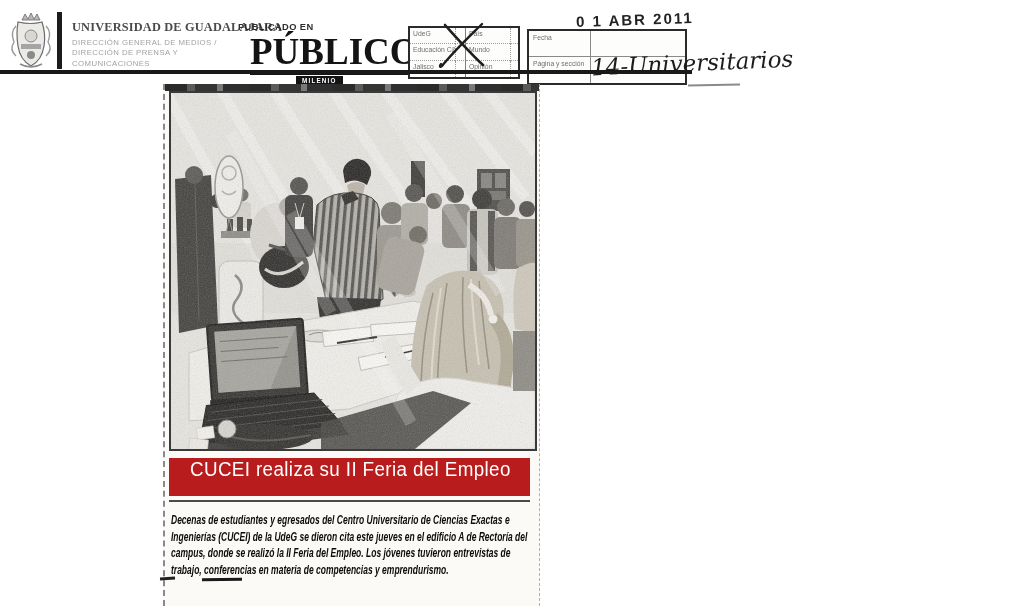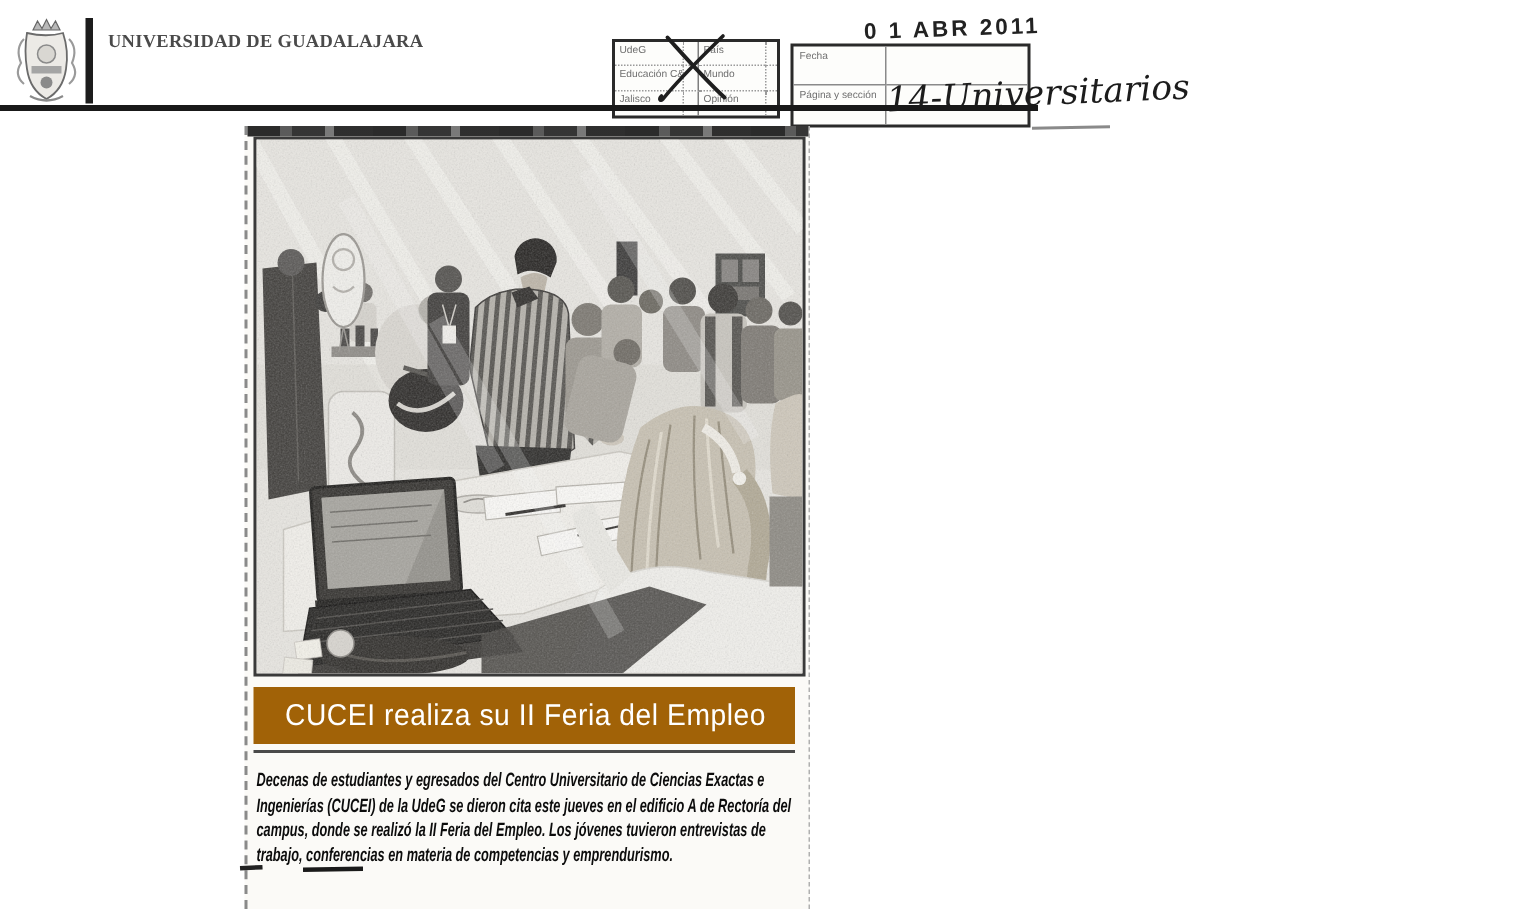--- a/index.html
+++ b/index.html
@@ -46,22 +46,22 @@
   .mast-rule{left:0;top:70px;width:692px;height:4px;background:#191919;}
 
   
   .clipping{left:163px;top:84px;width:377px;height:522px;background:#fbfaf7;
             border-left:2px dashed #8a8a8a;border-right:1px dashed #b0b0b0;box-sizing:border-box;}
   .torn-edge{left:0;top:0;width:100%;height:7px;opacity:.92;
      background:repeating-linear-gradient(90deg,#191919 0 22px,#4d4d4d 22px 30px,#242424 30px 52px,#6e6e6e 52px 58px,#1d1d1d 58px 84px);}
   .photo{left:4px;top:7px;width:368px;height:360px;border:2px solid #3a3a3a;box-sizing:border-box;
          background:#e8e6e1;overflow:hidden;}
   .photo svg{display:block;width:100%;height:100%;}
-  .headline-bar{left:4px;top:374px;width:361px;height:38px;background:#a16207;display:flex;
-                align-items:center;padding-left:21px;box-sizing:border-box;}
+  .headline-bar{left:4px;top:374px;width:361px;height:38px;background:#b91c1c;display:flex;
+                align-items:flex-start;padding-left:21px;box-sizing:border-box;}
   .headline{color:#ffffff;font-size:20px;letter-spacing:.4px;transform:scaleX(.94);
             transform-origin:0 50%;white-space:nowrap;}
   .headline-rule{left:4px;top:416px;width:361px;height:2px;background:#4a4a4a;}
   .bodytext{left:6px;top:428px;width:366px;height:86px;overflow:visible;font-style:italic;}
   .bodytext p{margin:0;width:552px;transform:scaleX(.664);transform-origin:0 0;
               font-size:12.8px;font-weight:700;line-height:16.6px;color:#0c0c0c;}
   .pen1{left:160px;top:577px;width:15px;height:2.5px;background:#222222;transform:rotate(-3deg);}
   .pen2{left:202px;top:578px;width:40px;height:3px;background:#1a1a1a;transform:rotate(-1deg);}
 </style>
 </head>
@@ -77,22 +77,32 @@
     <circle cx="23" cy="43" r="4" fill="#8a8a8a"></circle>
     <path d="M8,14 Q2,20 6,30 Q1,38 8,44" fill="none" stroke="#9a9a9a" stroke-width="1.4"></path>
     <path d="M38,14 Q44,20 40,30 Q45,38 38,44" fill="none" stroke="#9a9a9a" stroke-width="1.4"></path>
     <path d="M12,52 Q23,58 34,52" fill="none" stroke="#8a8a8a" stroke-width="1.5"></path>
   </svg>
 
   <div class="abs vbar"></div>
 
   <div class="abs univ">
     <div class="univ-name">UNIVERSIDAD DE GUADALAJARA</div>
-  </div>
-
+    <div class="dept">
+      <div>DIRECCIÓN GENERAL DE MEDIOS /</div>
+      <div>DIRECCIÓN DE PRENSA Y</div>
+      <div>COMUNICACIONES</div>
+    </div>
+  </div>
+
+  <div class="abs pub">
+    <div class="pub-label">PUBLICADO EN</div>
+    <div class="np-logo">PÚBLICO</div>
+    <span class="milenio">MILENIO</span>
+  </div>
 
   <div class="abs checklist">
     <div class="cl-label cl-bb"><span>UdeG</span></div>
     <div class="cl-check cl-mid cl-bb"></div>
     <div class="cl-label cl-bb"><span>País</span></div>
     <div class="cl-check cl-bb"></div>
 
     <div class="cl-label cl-bb"><span>Educación C&amp;T</span></div>
     <div class="cl-check cl-mid cl-bb"></div>
     <div class="cl-label cl-bb"><span>Mundo</span></div>

